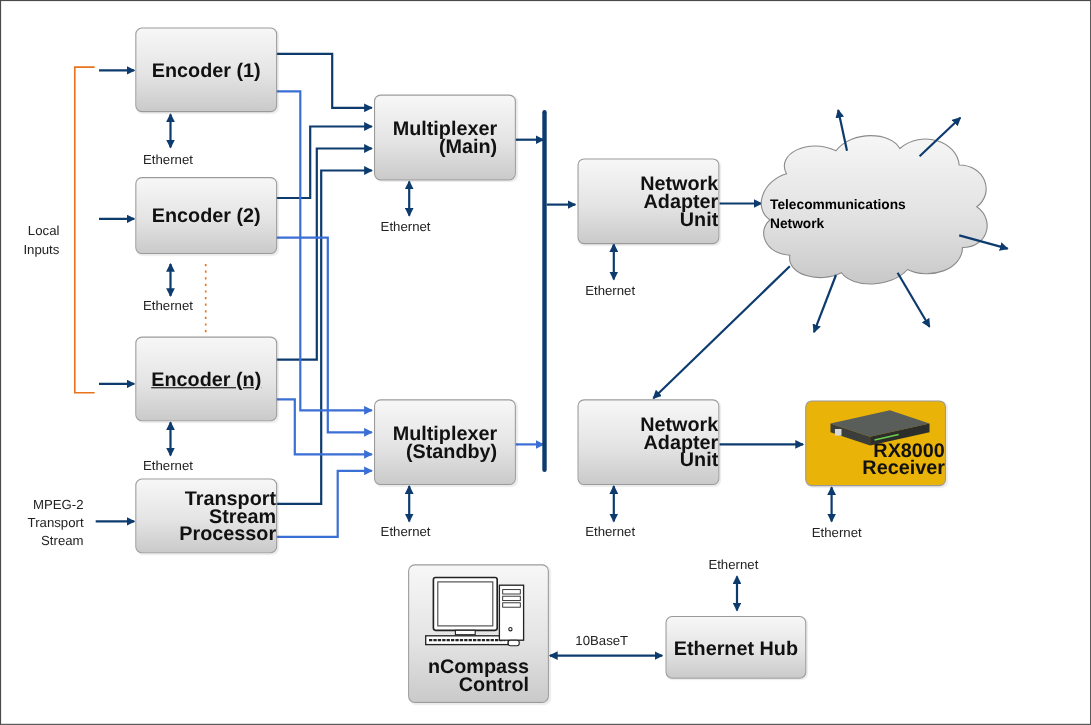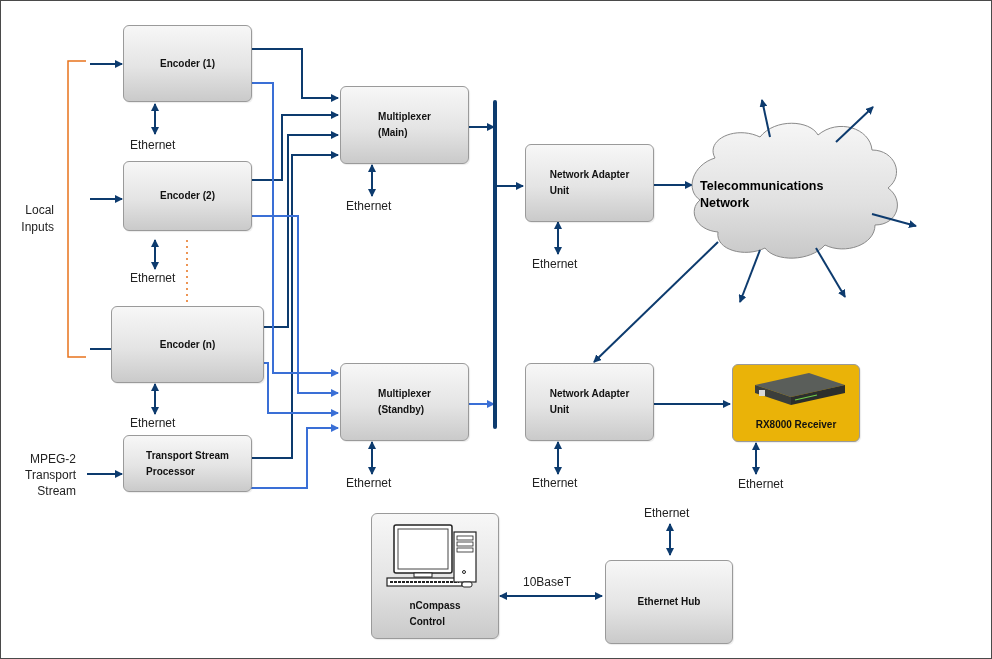--- a/index.html
+++ b/index.html
@@ -4,22 +4,22 @@
 <style>
   html, body { margin: 0; padding: 0; background: #ffffff; }
   body { width: 992px; height: 659px; position: relative; overflow: hidden;
          font-family: "Liberation Sans", sans-serif; }
   #frame { position: absolute; left: 0; top: 0; width: 990px; height: 657px;
            border: 1px solid #4a4a4a; background: #fff; }
   svg#wires { position: absolute; left: 0; top: 0; }
   .box { position: absolute; box-sizing: border-box; border: 1px solid #9a9a9a;
          border-radius: 6px;
          background: linear-gradient(to bottom, #f7f7f7 0%, #e4e4e4 55%, #cacaca 100%);
-         display: flex; align-items: center; justify-content: center; text-align: left;
-         font-weight: bold; font-size: 10px; color: #111; line-height: 16px;
+         display: flex; align-items: center; justify-content: center; text-align: right;
+         font-weight: bold; font-size: 18px; color: #111; line-height: 16px;
          box-shadow: 1px 1px 1px rgba(0,0,0,0.08); }
   .box.white { background: #eab308; }
   .box span { white-space: pre-line; }
   .lbl { position: absolute; font-size: 12px; color: #222; white-space: pre-line; }
   .lbl.right { text-align: right; }
   .cloud-text { position: absolute; font-weight: bold; font-size: 12.5px; color: #000000;
                 text-align: left; white-space: pre-line; line-height: 17px; }
 </style>
 </head>
 <body>
@@ -105,24 +105,24 @@
     <line x1="500" y1="596" x2="602" y2="596" marker-start="url(#ads)" marker-end="url(#ad)"></line>
   </g>
 </svg>
 
 <div class="box" style="left:123px;top:25px;width:129px;height:77px;">
   <span>Encoder (1)</span>
 </div>
 <div class="box" style="left:123px;top:161px;width:129px;height:70px;">
   <span>Encoder (2)</span>
 </div>
-<div class="box" style="left:111px;top:306px;width:153px;height:77px;">
+<div class="box" style="left:123px;top:306px;width:129px;height:77px;text-decoration:underline;">
   <span>Encoder (n)</span>
 </div>
-<div class="box" style="left:123px;top:435px;width:129px;height:57px;">
+<div class="box" style="left:123px;top:435px;width:129px;height:68px;">
   <span>Transport Stream
 Processor</span>
 </div>
 
 <div class="box" style="left:340px;top:86px;width:129px;height:78px;">
   <span>Multiplexer
 (Main)</span>
 </div>
 <div class="box" style="left:340px;top:363px;width:129px;height:78px;">
   <span>Multiplexer
@@ -163,21 +163,21 @@
     <rect x="73" y="14" width="16" height="4" fill="#fff" stroke="#222" stroke-width="0.8"></rect>
     <rect x="73" y="20" width="16" height="4" fill="#fff" stroke="#222" stroke-width="0.8"></rect>
     <rect x="73" y="26" width="16" height="4" fill="#fff" stroke="#222" stroke-width="0.8"></rect>
     <circle cx="80" cy="50" r="1.5" fill="none" stroke="#222"></circle>
     <rect x="78" y="60" width="10" height="5" rx="2" fill="#fff" stroke="#222" stroke-width="1"></rect>
   </svg>
   <span>nCompass
 Control</span>
 </div>
 
-<div class="box" style="left:605px;top:560px;width:128px;height:84px;">
+<div class="box" style="left:605px;top:560px;width:128px;height:57px;">
   <span>Ethernet Hub</span>
 </div>
 
 <div class="lbl right" style="left:10px;top:202px;width:44px;line-height:17px;">Local
 Inputs</div>
 <div class="lbl right" style="left:10px;top:451px;width:66px;line-height:16px;">MPEG-2
 Transport
 Stream</div>
 
 <div class="lbl" style="left:130px;top:138px;">Ethernet</div>

